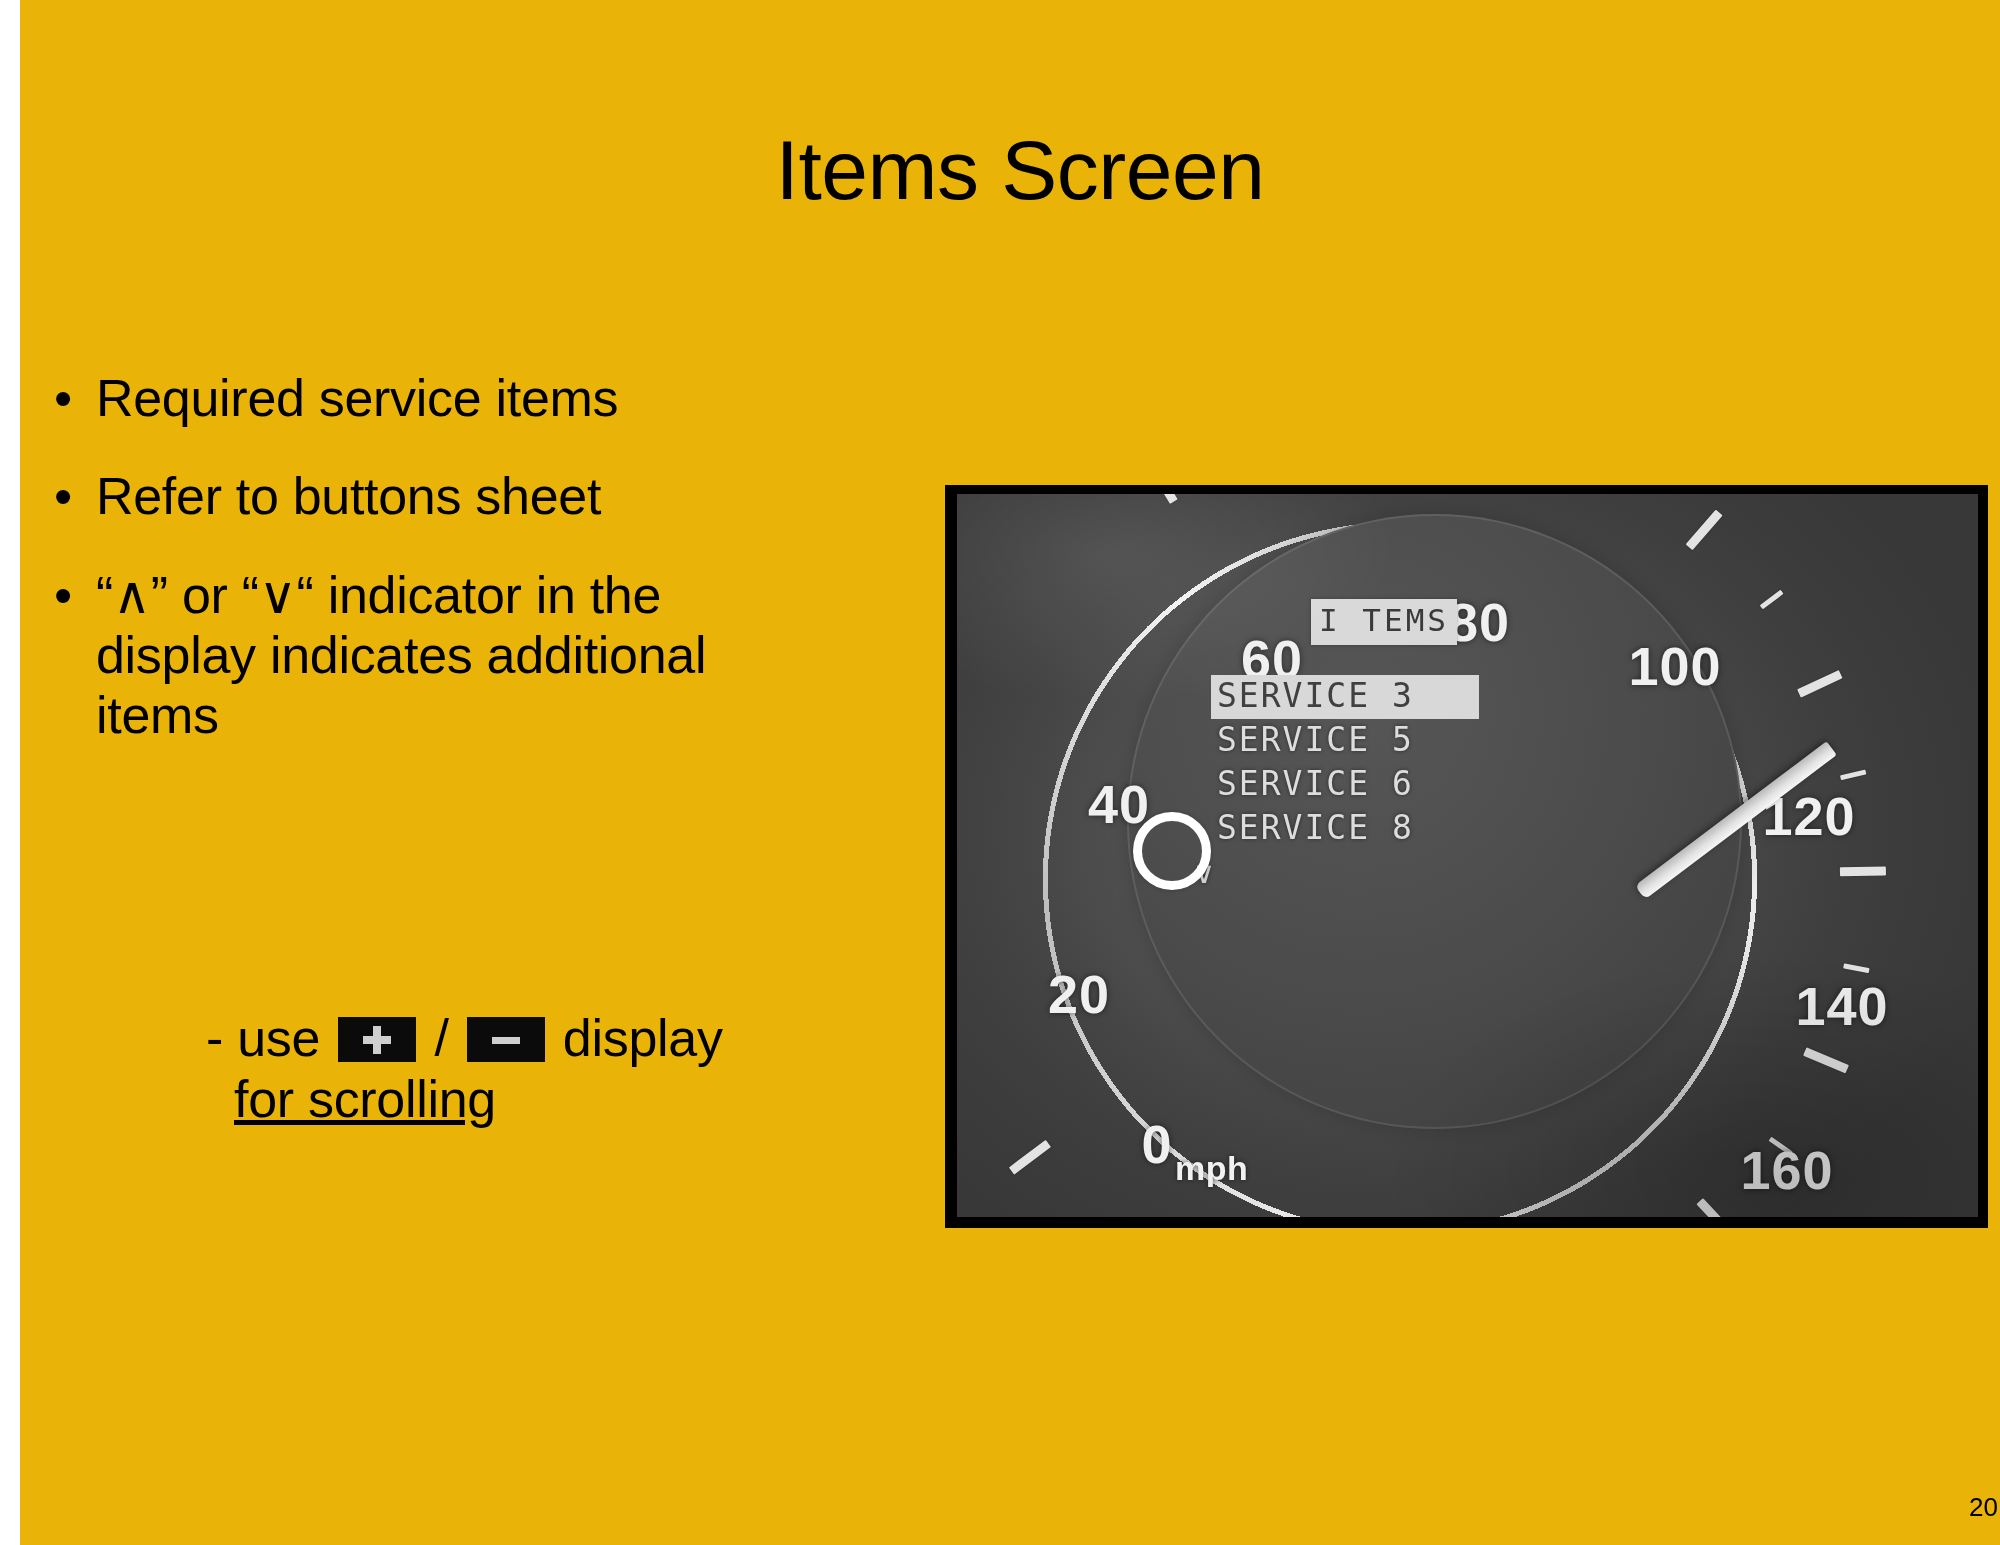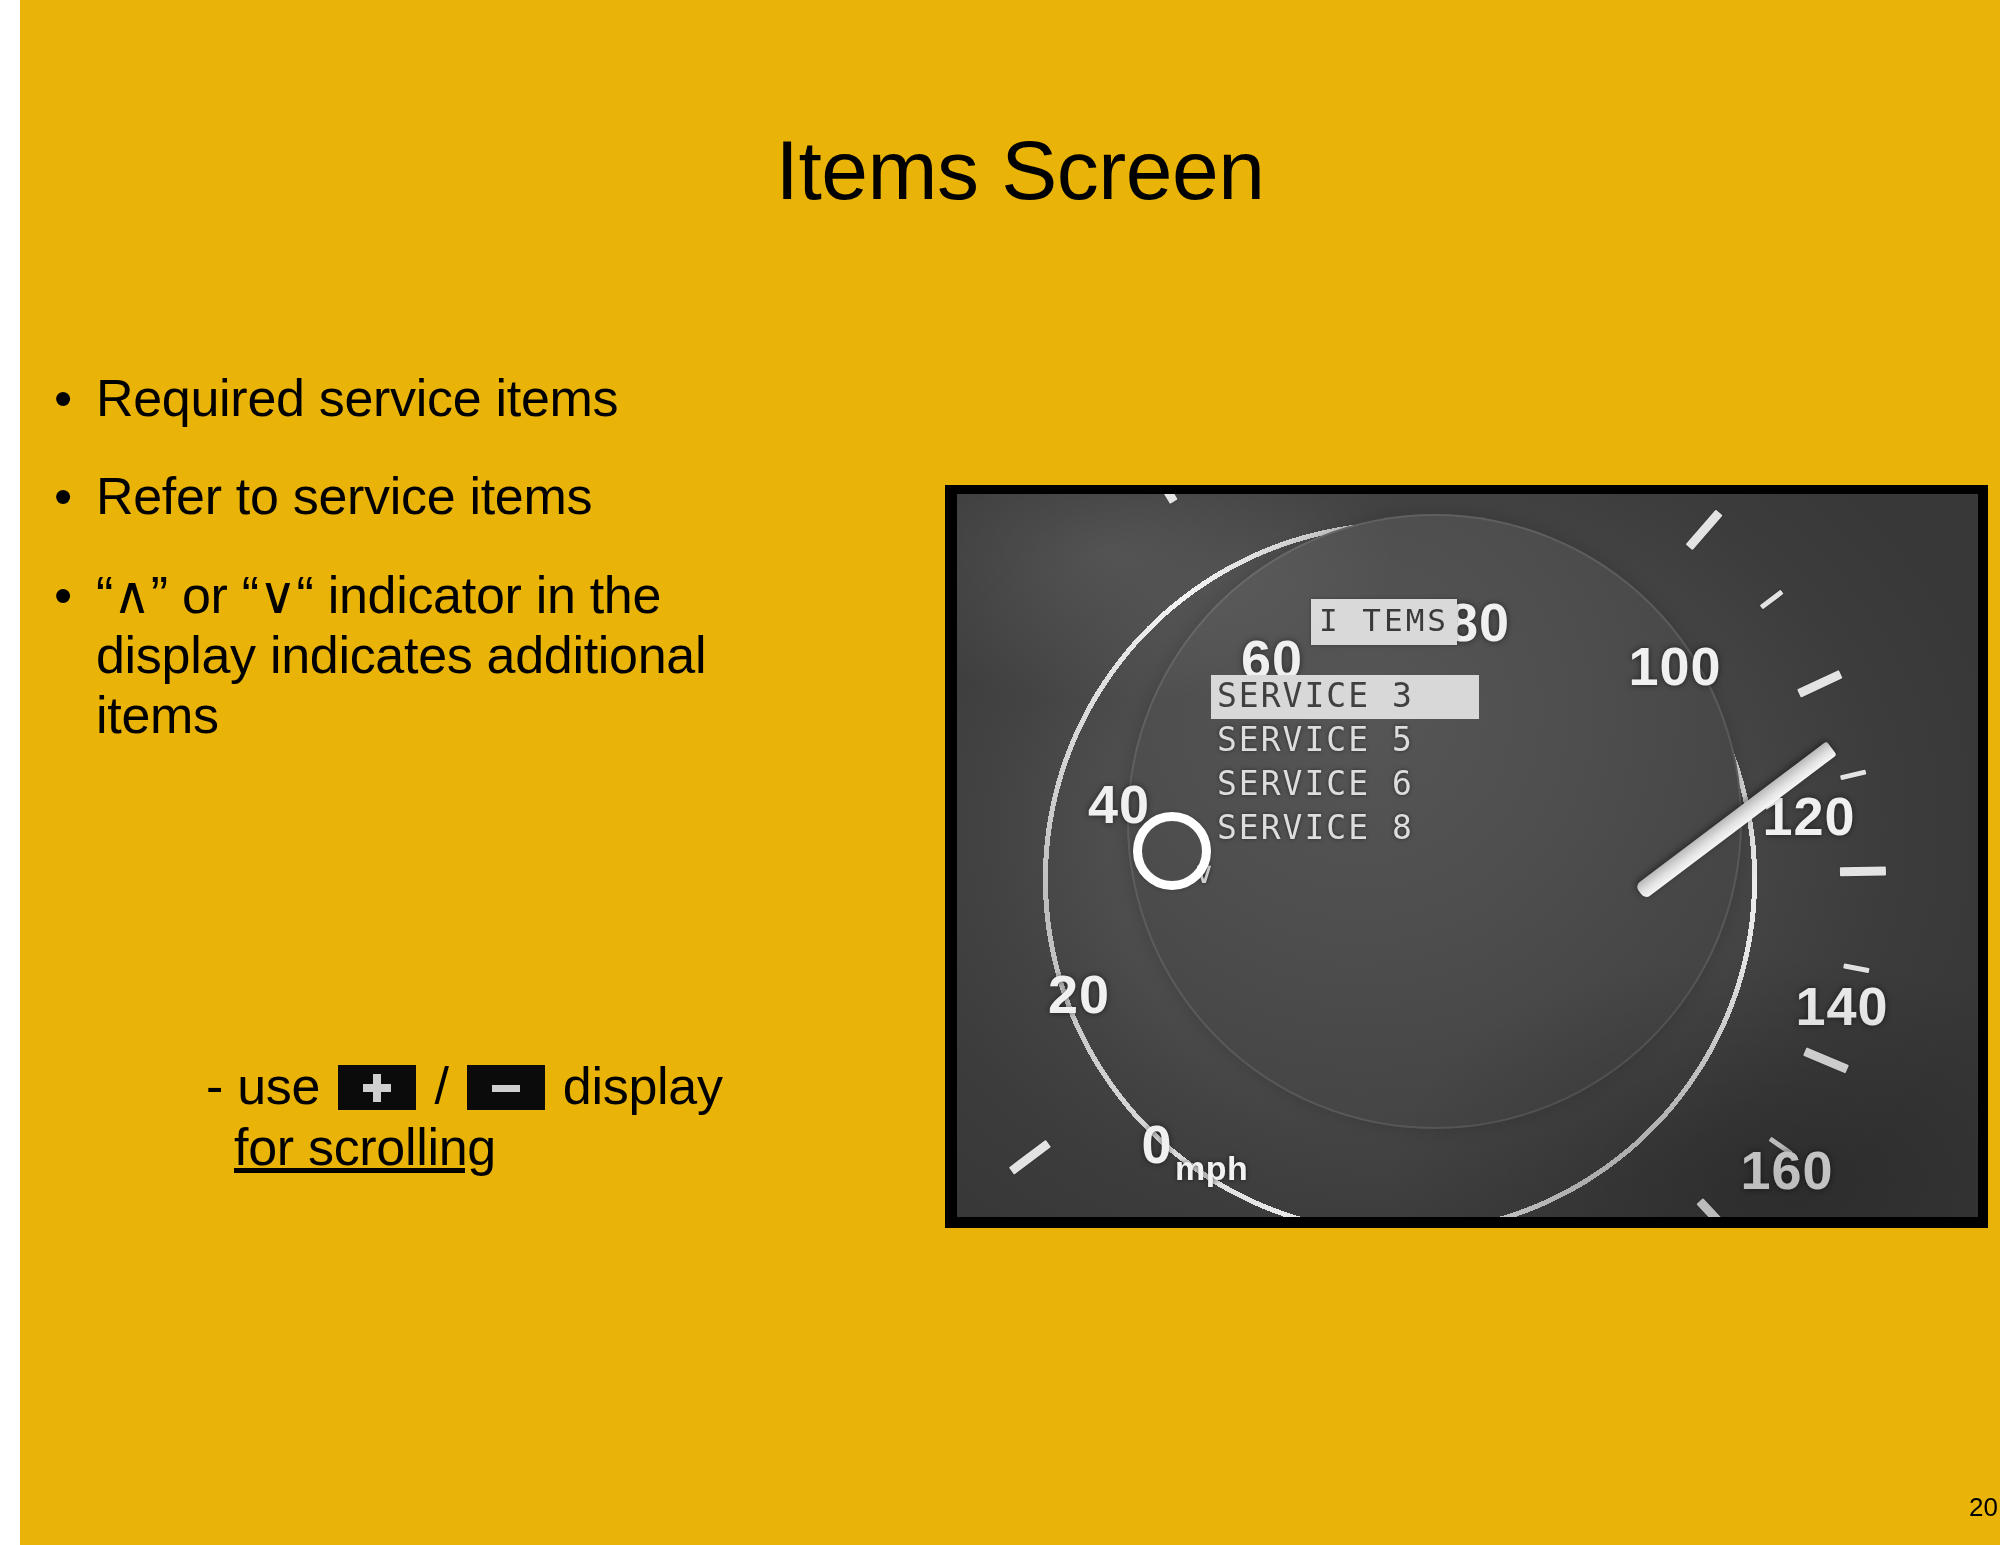--- a/index.html
+++ b/index.html
@@ -57,21 +57,21 @@
     font-size: 52px;
     line-height: 1.16;
   }
   .bullet .lines { display: block; }
   .bullet .line { display: block; white-space: pre; }
 
   
   #sub-bullet {
     position: absolute;
     left: 186px;
-    top: 1056px;
+    top: 1008px;
     font-size: 52px;
     line-height: 1.18;
     color: #000000;
     letter-spacing: -0.3px;
   }
   #sub-bullet .sub-line-1 {
     display: flex;
     align-items: center;
     white-space: pre;
   }
@@ -339,21 +339,21 @@
     <div class="bullet">
       <span class="dot">•</span>
       <span class="lines">
         <span class="line">Required service items</span>
       </span>
     </div>
 
     <div class="bullet">
       <span class="dot">•</span>
       <span class="lines">
-        <span class="line">Refer to service items</span>
+        <span class="line">Refer to buttons sheet</span>
       </span>
     </div>
 
     <div class="bullet">
       <span class="dot">•</span>
       <span class="lines">
         <span class="line bullet-glyph-line">“∧” or “∨“ indicator in the</span>
         <span class="line">display indicates additional</span>
         <span class="line">items</span>
       </span>

